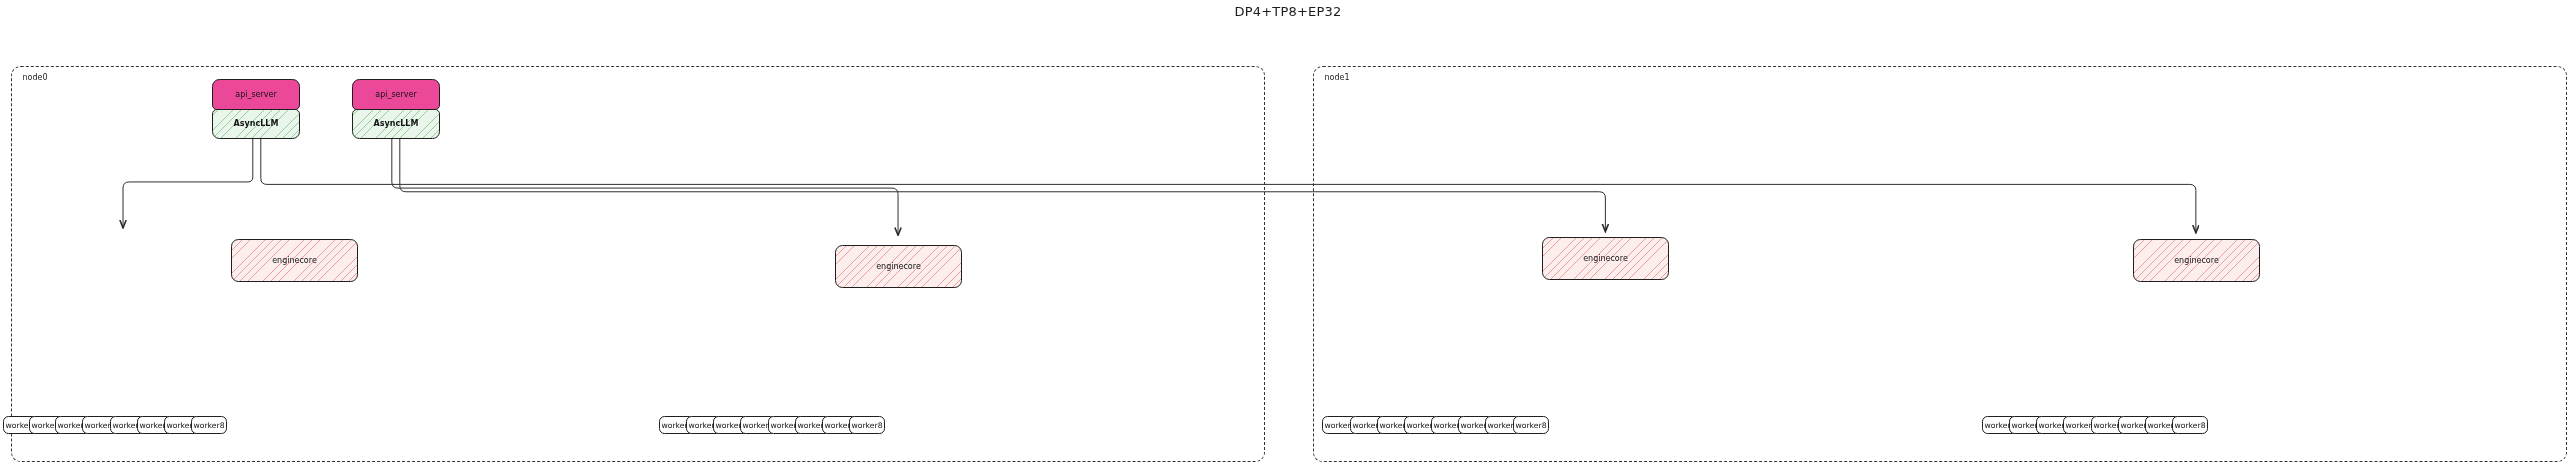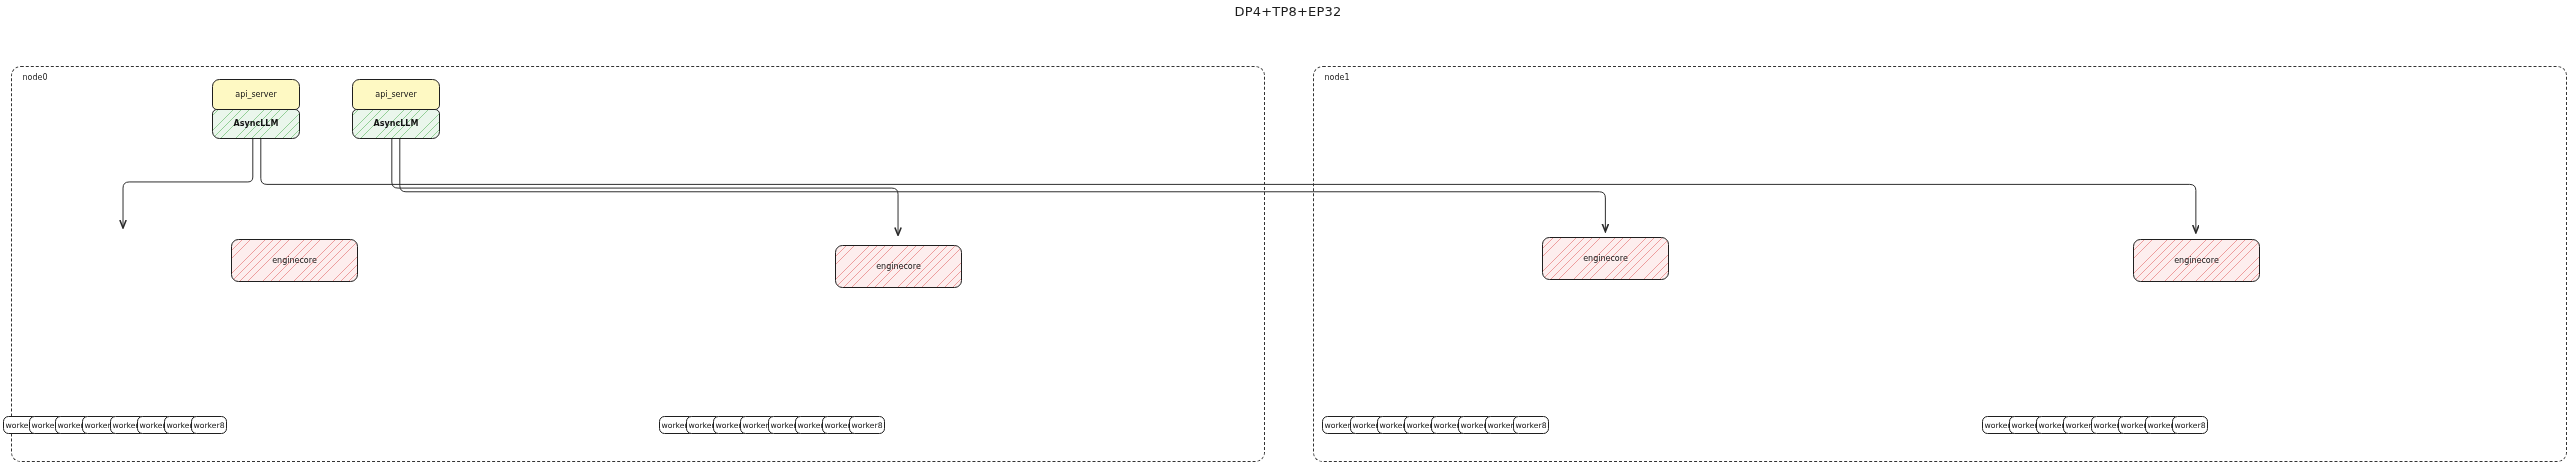--- a/index.html
+++ b/index.html
@@ -63,21 +63,21 @@
     align-items: center;
     justify-content: center;
     font-size: 8px;
     color: #131313;
     background: #ffffff;
     white-space: nowrap;
   }
 
   .box.api-server {
     border-radius: 7.4px 7.4px 4.9px 4.9px;
-    background: #fef9c3;
+    background: #ec4899;
   }
 
   .box.async-llm {
     border-radius: 4.9px 4.9px 7.4px 7.4px;
     background-color: #eaf6ec;
     background-image: repeating-linear-gradient(
       -45deg,
       rgba(76,175,80,0.55) 0px,
       rgba(76,175,80,0.55) 0.6px,
       rgba(255,255,255,0) 0.6px,

